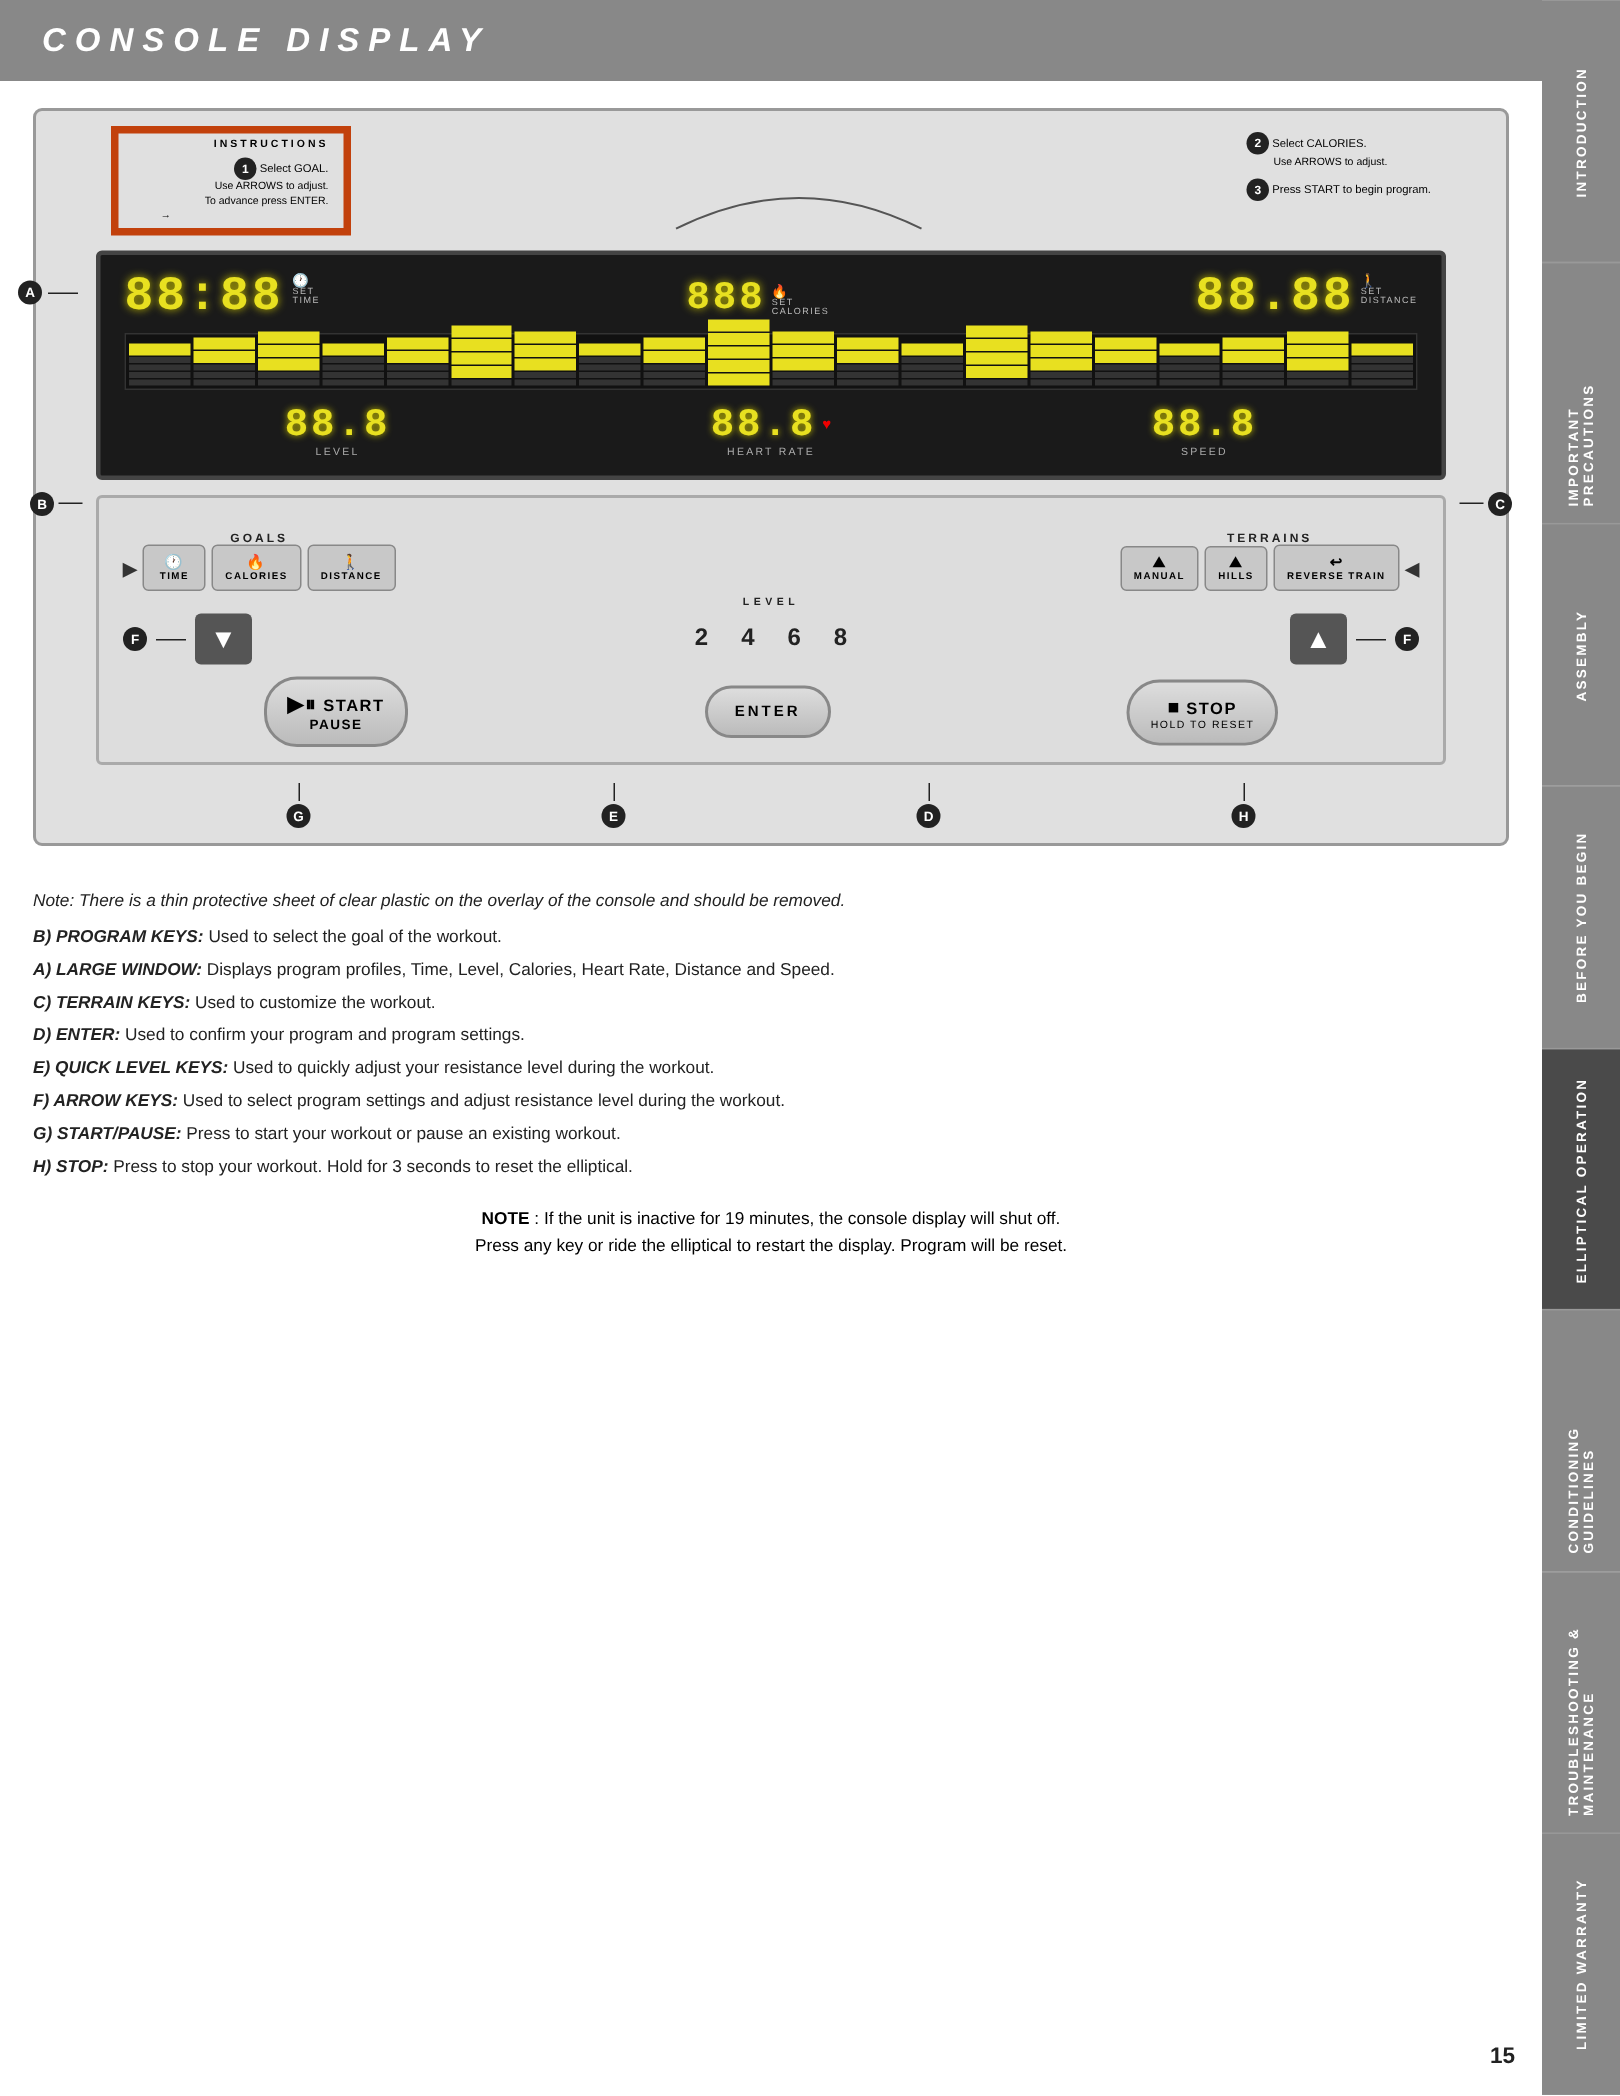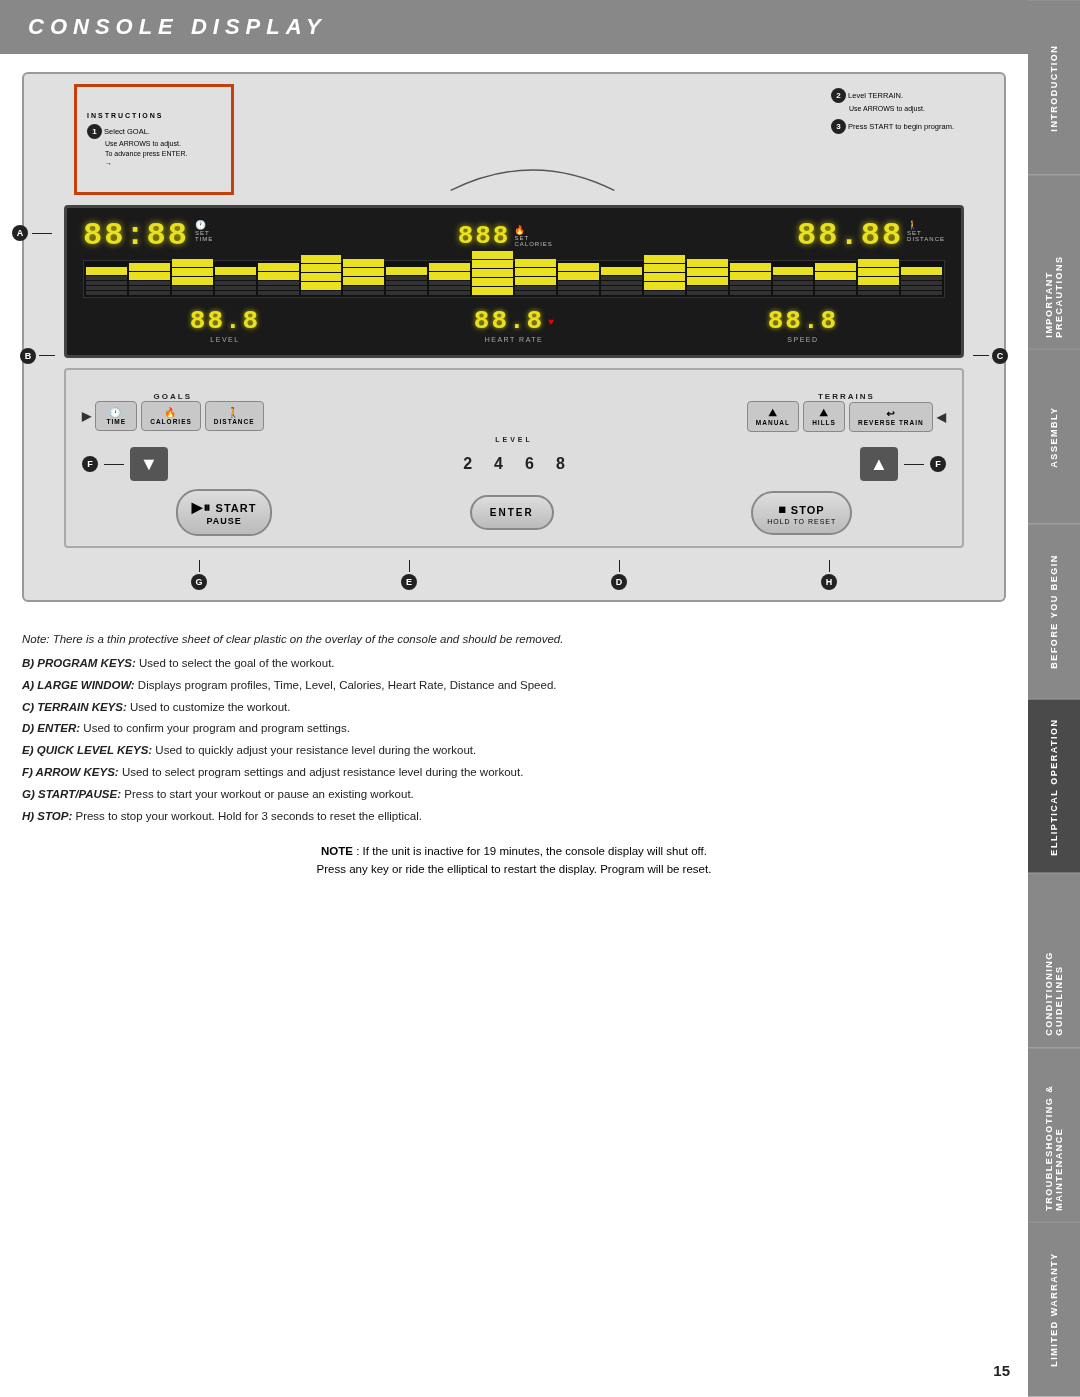--- a/index.html
+++ b/index.html
@@ -68,25 +68,26 @@
     
     .instructions-area {
       display: flex;
       justify-content: space-between;
       margin-bottom: 10px;
       padding: 0 40px;
       font-size: 8px;
       position: relative;
     }
     .instructions-box {
-      border: 3px solid #c2410c;
-      padding: 24px 10px;
+      border: 5px solid #c2410c;
+      padding: 3px 10px;
       font-size: 7.5px;
       line-height: 1.4;
       min-width: 160px;
+      text-align: right;
     }
     .instructions-title {
       font-weight: bold;
       letter-spacing: 2px;
       font-size: 7px;
       margin-bottom: 3px;
     }
     .instructions-right {
       font-size: 7.5px;
       line-height: 1.7;
@@ -466,21 +467,21 @@
             </div>
         </div>
         <div class="instr-curve">
           <svg class="curve-svg" viewBox="0 0 200 55" fill="none" xmlns="http://www.w3.org/2000/svg">
             <path d="M10 50 Q100 5 190 50" stroke="#555" stroke-width="1.5" fill="none"></path>
           </svg>
         </div>
         <div class="instructions-right">
           <div>
             <span class="callout-inline">2</span>
-            <span>Level TERRAIN.</span>
+            <span>Select CALORIES.</span>
           </div>
           <div style="padding-left:18px; font-size:7px;">Use ARROWS to adjust.</div>
           <div style="margin-top:4px;">
             <span class="callout-inline">3</span>
             <span>Press START to begin program.</span>
           </div>
         </div>
       </div>
 
       <div style="position:relative;">
@@ -501,21 +502,21 @@
                 </div>
                 <div style="display:flex; flex-direction:column; align-items:flex-start;">
                   <div class="icon-small">🕐</div>
                   <div class="set-label">SET</div>
                   <div class="set-label">TIME</div>
                 </div>
               </div>
             </div>
 
             <div class="digit-group">
-              <div style="display:flex; align-items:center; gap:4px;">
+              <div style="display:flex; align-items:flex-end; gap:4px;">
                 <div>
                   <div class="big-digits-med">888</div>
                 </div>
                 <div style="display:flex; flex-direction:column; align-items:flex-start;">
                   <div class="icon-small">🔥</div>
                   <div class="set-label">SET</div>
                   <div class="set-label">CALORIES</div>
                 </div>
               </div>
             </div>

